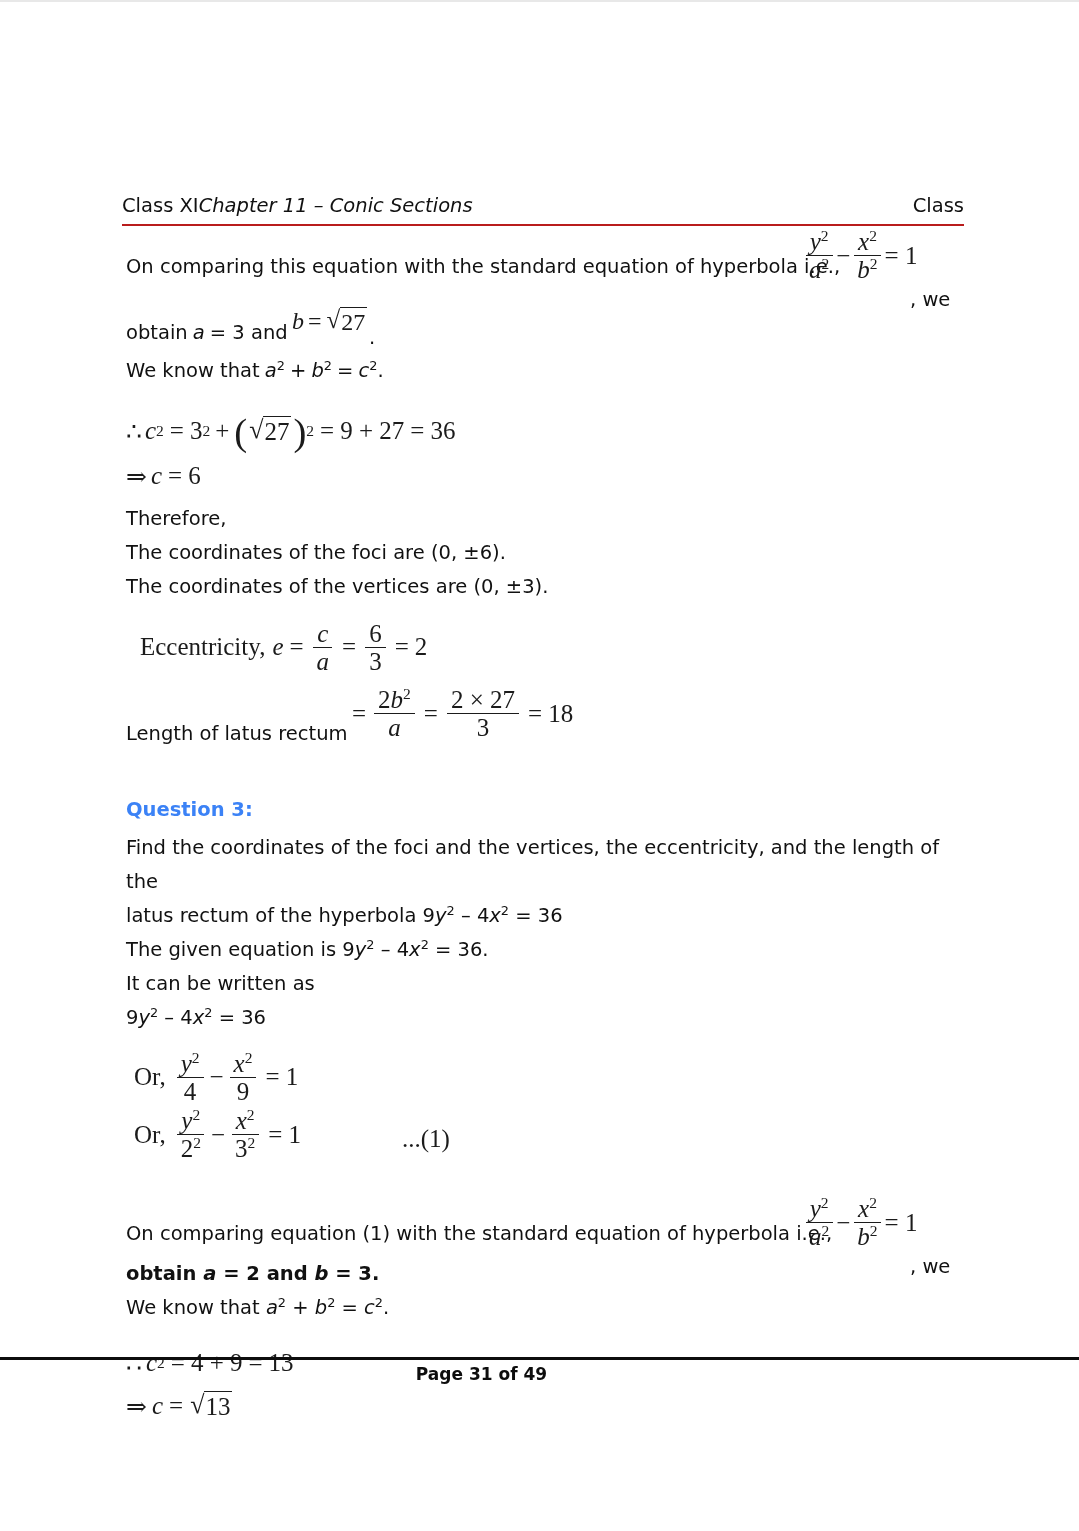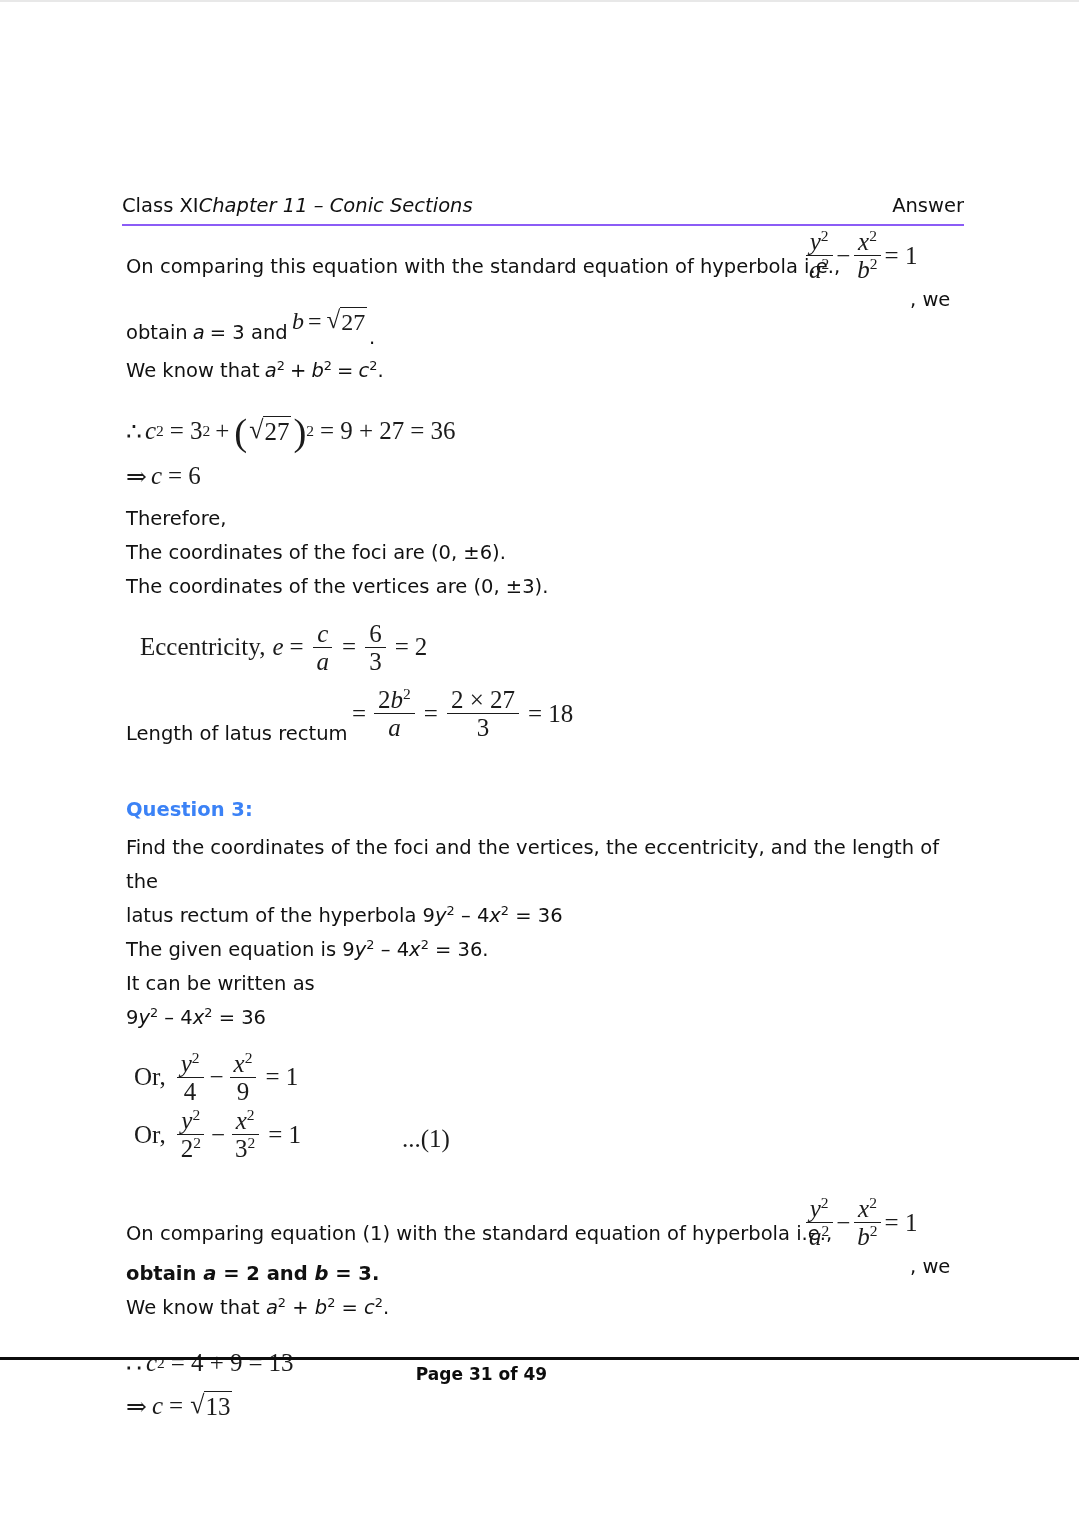--- a/index.html
+++ b/index.html
@@ -22,21 +22,21 @@
   
   .header {
     position: absolute;
     left: 122px;
     top: 192px;
     width: 842px;
     display: flex;
     justify-content: space-between;
     align-items: baseline;
     font-size: 19.5px;
-    border-bottom: 2px solid #8b5cf6;
+    border-bottom: 2px solid #b91c1c;
     padding-bottom: 7px;
   }
   .header .h-left  { text-align: left; }
   .header .h-mid   { text-align: left; flex: 1; font-style: italic; }
   .header .h-right { text-align: right; }
 
   
   .content {
     position: absolute;
     left: 126px;
@@ -137,21 +137,21 @@
   }
 </style>
 </head>
 <body>
 
 <div class="page">
 
   <div class="header">
     <span class="h-left">Class XI</span>
     <span class="h-mid">Chapter 11 – Conic Sections</span>
-    <span class="h-right">Answer</span>
+    <span class="h-right">Class</span>
   </div>
 
   <div class="content">
 
     <div class="row" style="height:40px;">
       <span class="para">On comparing this equation with the standard equation of hyperbola i.e.,</span>
       <span class="inline-formula math big" style="left:676px; top:-22px;">
         <span class="frac">
           <span class="num"><i>y</i><span class="msup">2</span></span>
           <span class="den"><i>a</i><span class="msup">2</span></span>

